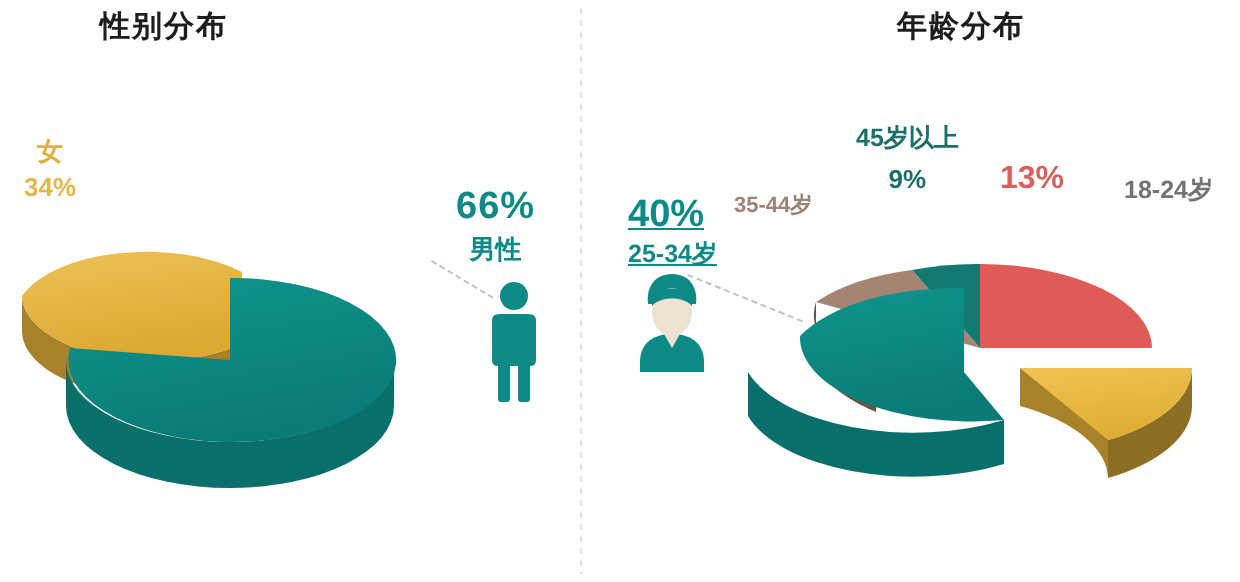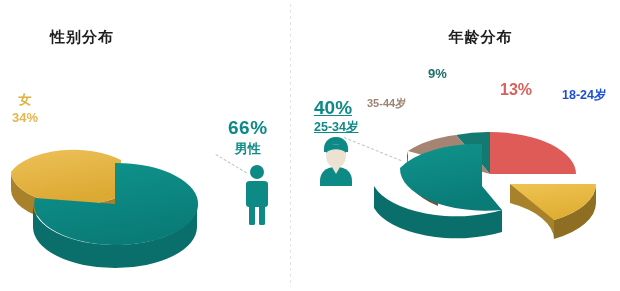--- a/index.html
+++ b/index.html
@@ -11,21 +11,21 @@
   }
   .stage{position:absolute;inset:0;}
 
   
   .divider{
     position:absolute;left:290px;top:4px;width:1px;height:283px;
     background:repeating-linear-gradient(to bottom,#dfe7e6 0 3px,transparent 3px 6px);
   }
 
   
-  .panel{position:absolute;top:0;height:240px;margin-top:24px;}
+  .panel{position:absolute;top:0;height:240px;}
   #panel-gender{left:0;width:290px;}
   #panel-age{left:291px;width:329px;}
 
   .panel-title{
     position:absolute;top:4px;width:100%;text-align:center;
     font-size:15px;font-weight:bold;color:#1d1d1f;letter-spacing:1px;
   }
   #panel-gender .panel-title{left:-63px;}
   #panel-age .panel-title{left:25px;}
 
@@ -65,21 +65,21 @@
   #label-3544 .n{font-size:13px;margin-top:4px;}
 
   #label-45up{left:428px;top:62px;color:#1d6f68;}
   #label-45up .t{font-size:12.5px;}
   #label-45up .n{font-size:13px;margin-top:4px;}
 
   #label-18under{left:500px;top:64px;color:#d9605c;}
   #label-18under .t{font-size:12.5px;}
   #label-18under .n{font-size:16px;margin-top:16px;}
 
-  #label-1824{left:562px;top:88px;color:#1d4ed8;}
+  #label-1824{left:562px;top:88px;color:#737373;}
   #label-1824 .t{font-size:12.5px;}
   #label-1824 .n{font-size:13px;margin-top:4px;}
 
   
   #leader-2534{
     position:absolute;left:344px;top:137px;width:62px;height:20px;
     border-top:1px dashed #b9c6c5;transform:rotate(22deg);transform-origin:left top;
   }
 
   
@@ -180,20 +180,21 @@
   <div class="lbl" id="label-2534">
     <span class="n">40%</span>
     <span class="t">25-34岁</span>
   </div>
 
   <div class="lbl" id="label-3544">
     <span class="t">35-44岁</span>
   </div>
 
   <div class="lbl" id="label-45up">
+    <span class="t">45岁以上</span>
     <span class="n">9%</span>
   </div>
 
   <div class="lbl" id="label-18under">
     <span class="n">13%</span>
   </div>
 
   <div class="lbl" id="label-1824">
     <span class="t">18-24岁</span>
   </div>

